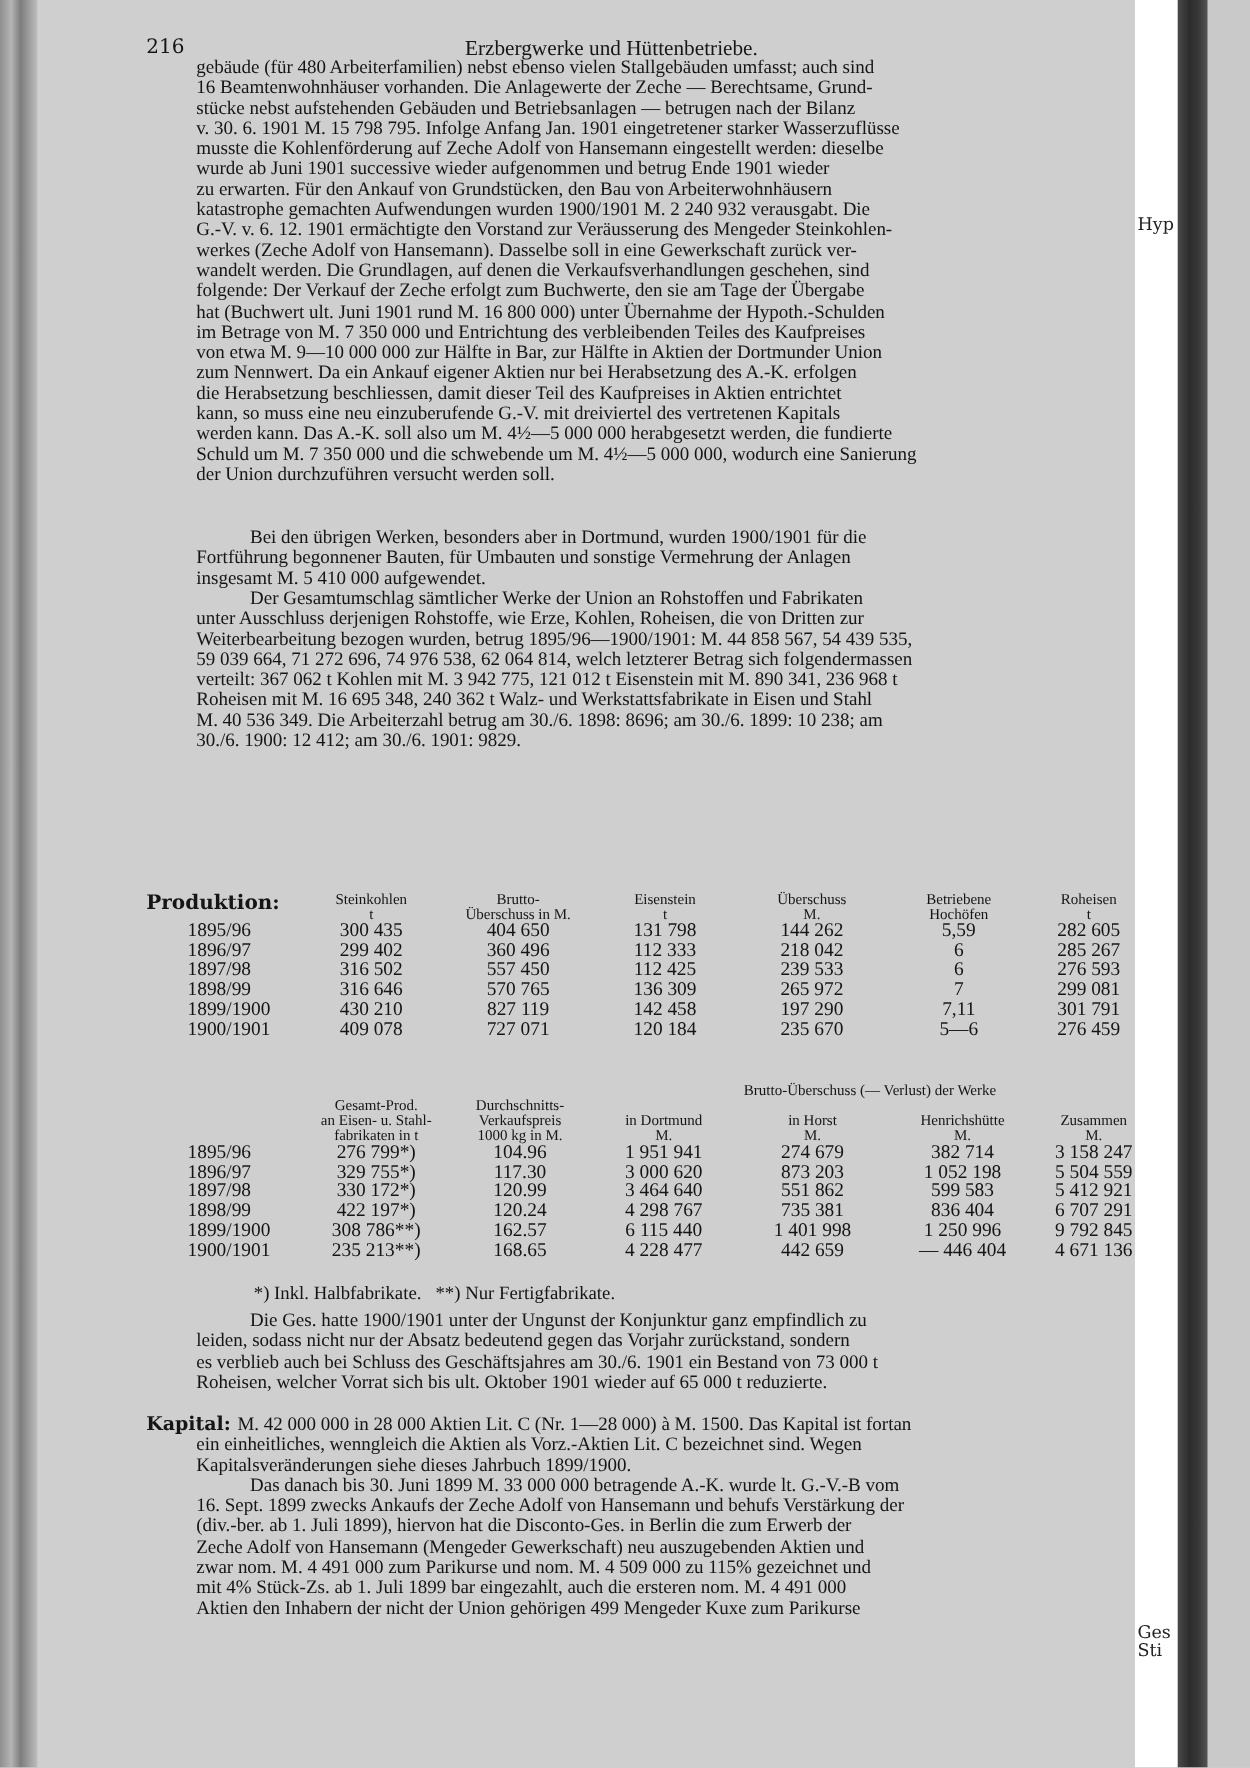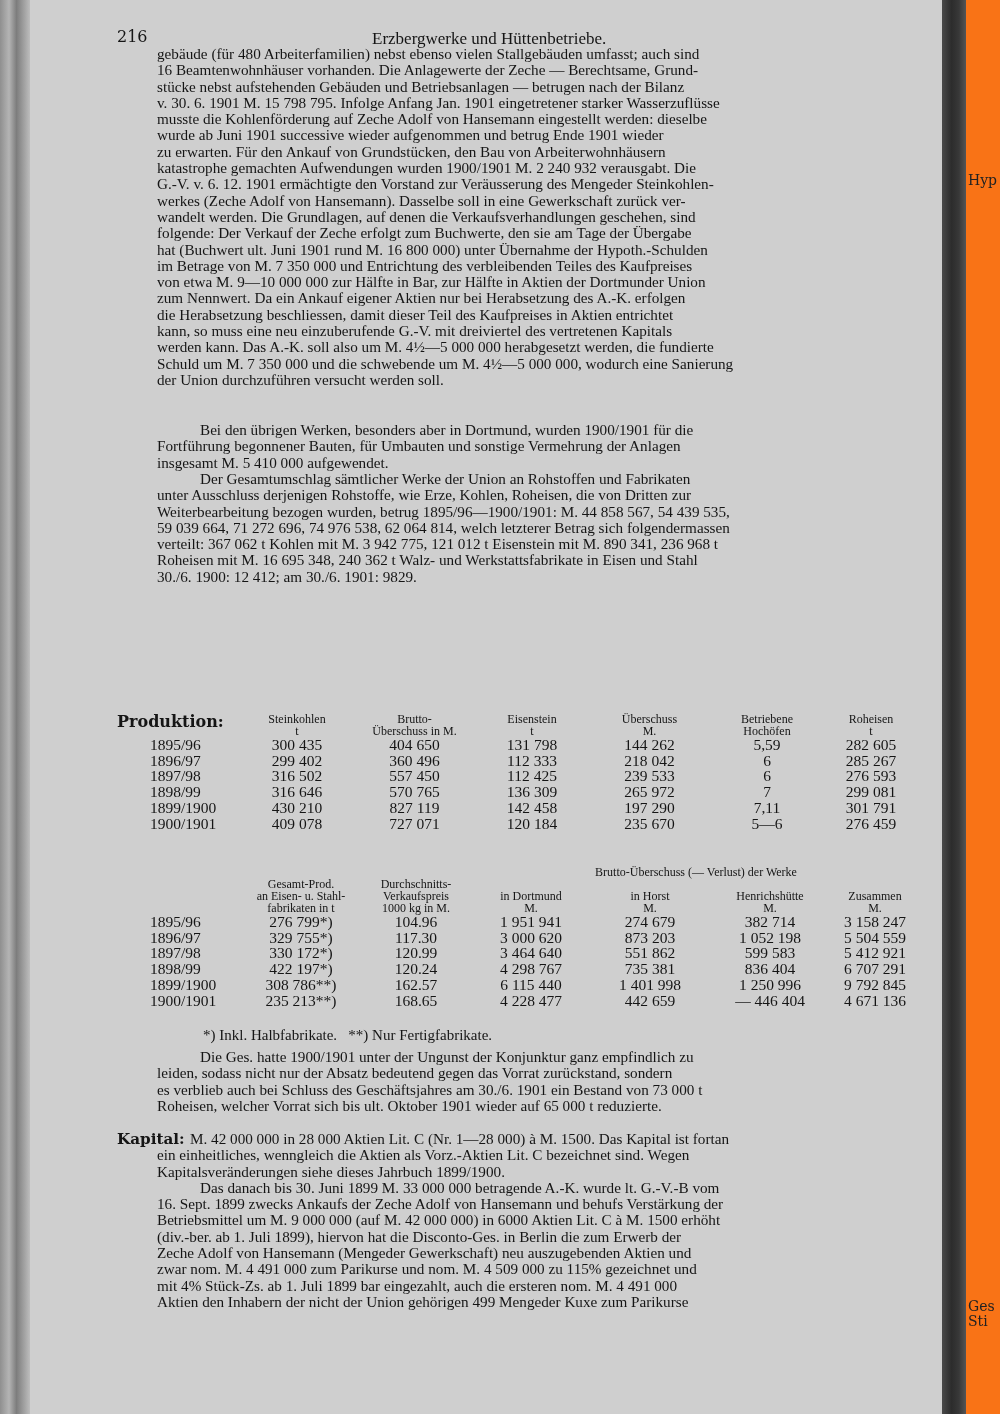--- a/index.html
+++ b/index.html
@@ -15,22 +15,22 @@
   }
   .page {
     position: absolute; left: 30px; top: 0; width: 915px; height: 1414px;
     background: #cfcfcf;
   }
   .spine {
     position: absolute; left: 942px; top: 0; width: 24px; height: 1414px;
     background: linear-gradient(90deg, #4a4a4a, #2c2c2c 40%, #383838 70%, #555);
   }
   .next-page {
-    position: absolute; left: 966px; top: 0; width: 34px; height: 1414px;
-    background: #f97316; overflow: hidden;
+    position: absolute; left: 908px; top: 0; width: 34px; height: 1414px;
+    background: #ffffff; overflow: hidden;
   }
   .next-frag { position: absolute; left: 2px; font-size: 14px; white-space: nowrap; color: #222; }
 
   .page-number { position: absolute; left: 117px; top: 27px; font-size: 16px; }
   .running-head { position: absolute; left: 372px; top: 29px; font-size: 17px; font-family: "Liberation Serif", serif; }
 
   .body-text {
     position: absolute; left: 157px; width: 775px;
     font-family: "Liberation Serif", serif; font-size: 15.2px; line-height: 16.3px;
     text-align: justify; overflow: hidden;
@@ -94,20 +94,21 @@
     <p>Fortführung begonnener Bauten, für Umbauten und sonstige Vermehrung der Anlagen</p>
     <p>insgesamt M. 5 410 000 aufgewendet.</p>
   </div>
 <div class="body-text" style="top:471px;" id="p3">
     <p class="indent">Der Gesamtumschlag sämtlicher Werke der Union an Rohstoffen und Fabrikaten</p>
     <p>unter Ausschluss derjenigen Rohstoffe, wie Erze, Kohlen, Roheisen, die von Dritten zur</p>
     <p>Weiterbearbeitung bezogen wurden, betrug 1895/96—1900/1901: M. 44 858 567, 54 439 535,</p>
     <p>59 039 664, 71 272 696, 74 976 538, 62 064 814, welch letzterer Betrag sich folgendermassen</p>
     <p>verteilt: 367 062 t Kohlen mit M. 3 942 775, 121 012 t Eisenstein mit M. 890 341, 236 968 t</p>
     <p>Roheisen mit M. 16 695 348, 240 362 t Walz- und Werkstattsfabrikate in Eisen und Stahl</p>
+    <p>M. 40 536 349. Die Arbeiterzahl betrug am 30./6. 1898: 8696; am 30./6. 1899: 10 238; am</p>
     <p>30./6. 1900: 12 412; am 30./6. 1901: 9829.</p>
   </div>
 
 <div class="prod-label">Produktion:</div>
 
 <table class="stats" id="table1" style="left:150px; top:713px; width:770px;">
   <colgroup>
     <col style="width:92px">
       <col style="width:110px">
       <col style="width:125px">
@@ -267,30 +268,29 @@
         <td>— 446 404</td>
         <td>4 671 136</td>
       </tr>
     </tbody>
 </table>
 
 <div class="footnote" style="white-space:pre;">*) Inkl. Halbfabrikate.   **) Nur Fertigfabrikate.</div>
 
 <div class="body-text" style="top:1049px;" id="p4">
     <p class="indent">Die Ges. hatte 1900/1901 unter der Ungunst der Konjunktur ganz empfindlich zu</p>
-    <p>leiden, sodass nicht nur der Absatz bedeutend gegen das Vorrat zurückstand, sondern</p>
+    <p>leiden, sodass nicht nur der Absatz bedeutend gegen das Vorjahr zurückstand, sondern</p>
     <p>es verblieb auch bei Schluss des Geschäftsjahres am 30./6. 1901 ein Bestand von 73 000 t</p>
     <p>Roheisen, welcher Vorrat sich bis ult. Oktober 1901 wieder auf 65 000 t reduzierte.</p>
   </div>
 
 <div class="kapital-block" id="kapital">
     <p><span class="section-label">Kapital: </span><span>M. 42 000 000 in 28 000 Aktien Lit. C (Nr. 1—28 000) à M. 1500. Das Kapital ist fortan</span></p>
     <p class="cont">ein einheitliches, wenngleich die Aktien als Vorz.-Aktien Lit. C bezeichnet sind. Wegen</p>
     <p class="cont">Kapitalsveränderungen siehe dieses Jahrbuch 1899/1900.</p>
     <p class="cont" style="padding-left: 83px;">Das danach bis 30. Juni 1899 M. 33 000 000 betragende A.-K. wurde lt. G.-V.-B vom</p>
     <p class="cont">16. Sept. 1899 zwecks Ankaufs der Zeche Adolf von Hansemann und behufs Verstärkung der</p>
-    <p class="cont">Betriebsmittel um M. 9 000 000 (auf M. 42 000 000) in 6000 Aktien Lit. C à M. 1500 erhöht</p>
     <p class="cont">(div.-ber. ab 1. Juli 1899), hiervon hat die Disconto-Ges. in Berlin die zum Erwerb der</p>
     <p class="cont">Zeche Adolf von Hansemann (Mengeder Gewerkschaft) neu auszugebenden Aktien und</p>
     <p class="cont">zwar nom. M. 4 491 000 zum Parikurse und nom. M. 4 509 000 zu 115% gezeichnet und</p>
     <p class="cont">mit 4% Stück-Zs. ab 1. Juli 1899 bar eingezahlt, auch die ersteren nom. M. 4 491 000</p>
     <p class="cont">Aktien den Inhabern der nicht der Union gehörigen 499 Mengeder Kuxe zum Parikurse</p>
   </div>
 
 </body></html>

